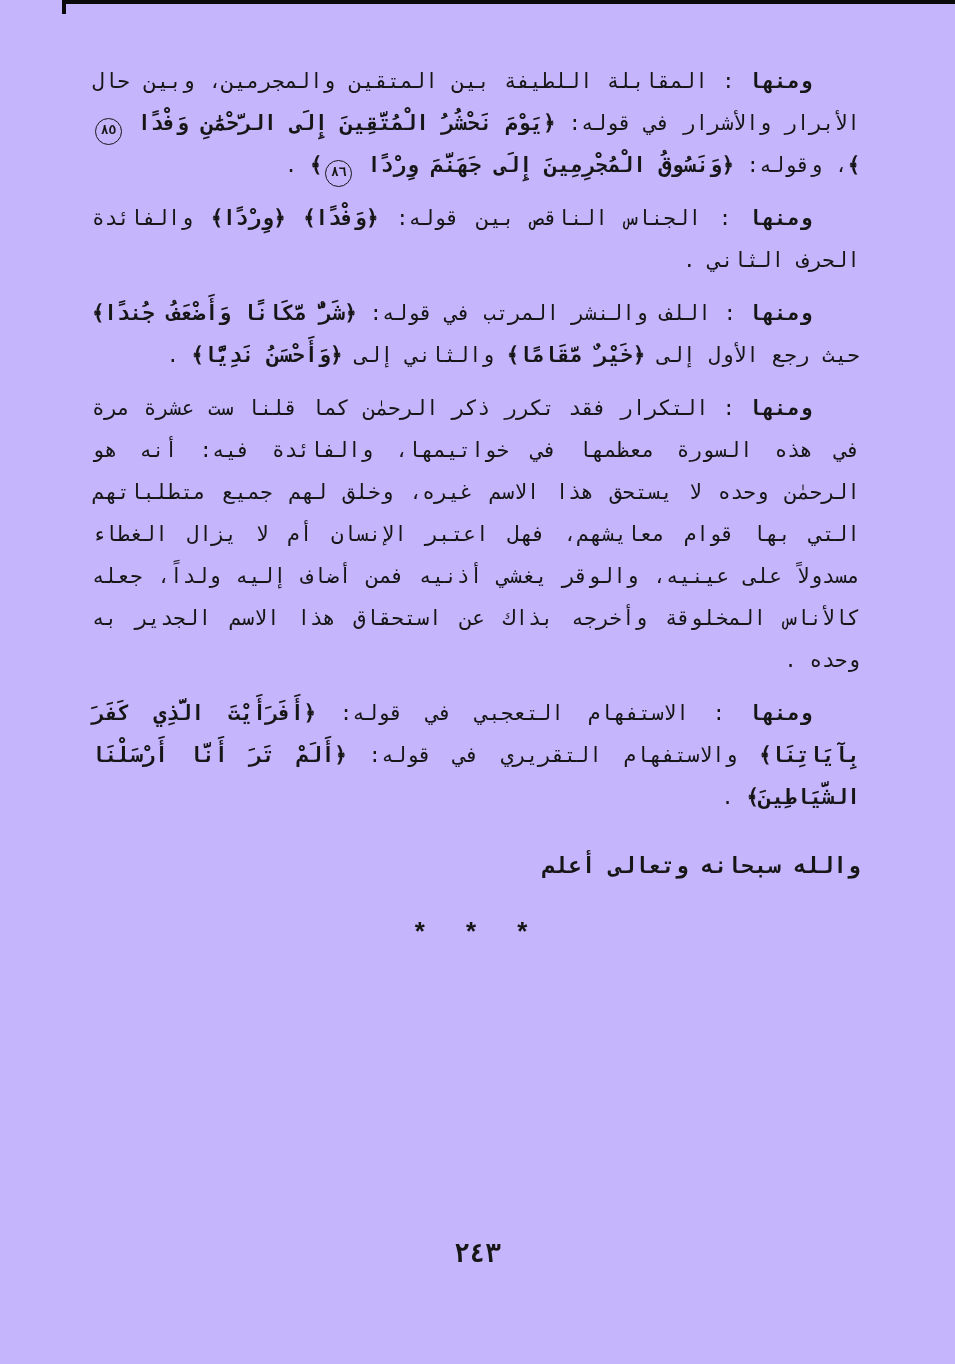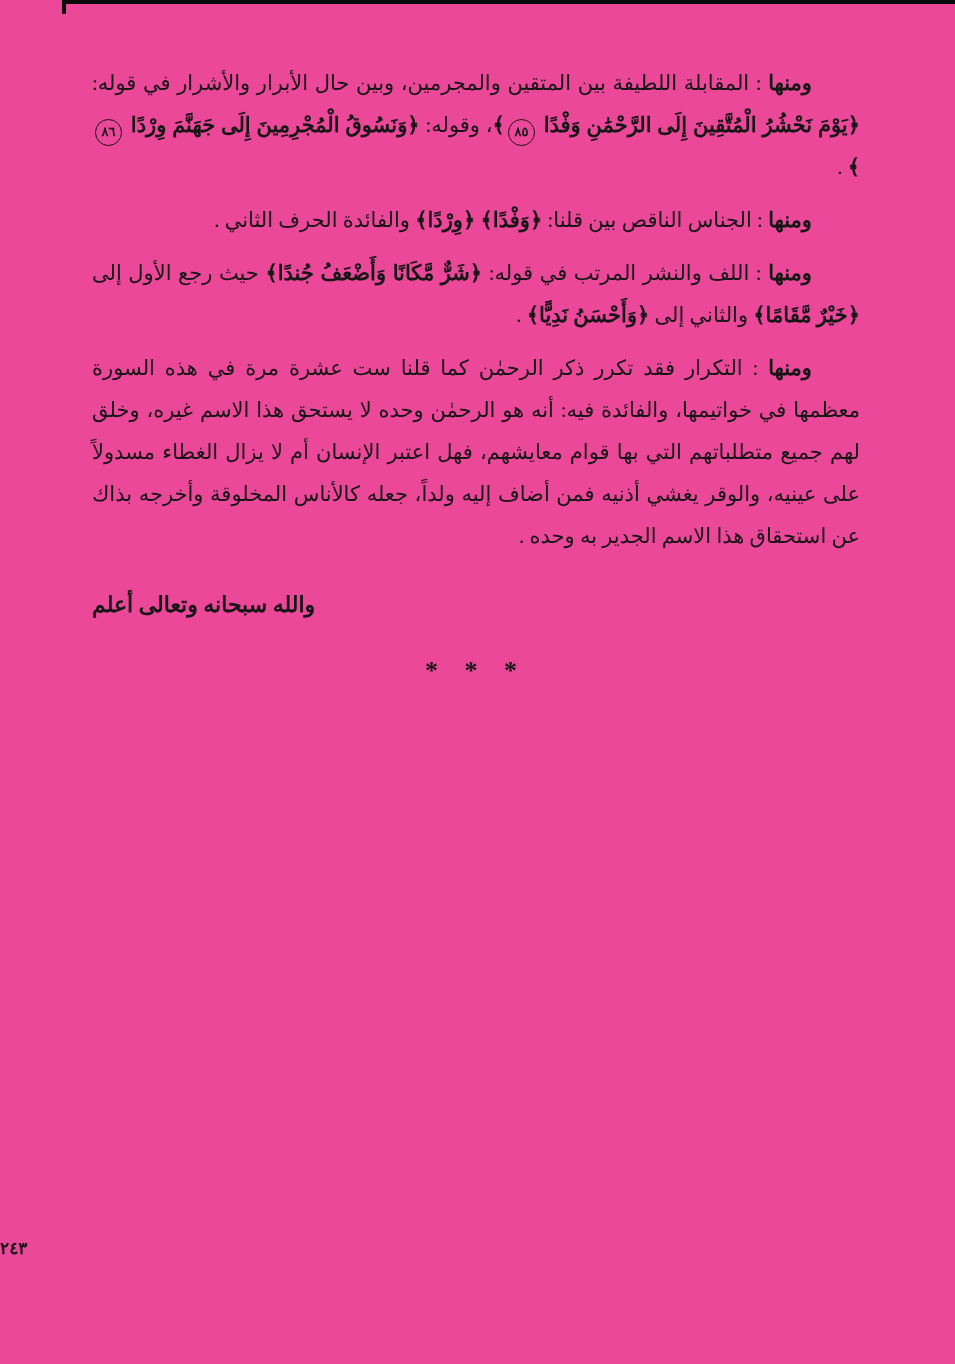--- a/index.html
+++ b/index.html
@@ -4,23 +4,23 @@
 <style>
   html, body {
     margin: 0;
     padding: 0;
     background: #fbfaf4;
   }
   .page {
     position: relative;
     width: 955px;
     height: 1364px;
-    background: #ec4899;
+    background: #c4b5fd;
     overflow: hidden;
-    font-family: Liberation Serif, serif;
+    font-family: Liberation Mono, monospace;
     color: #161616;
   }
   
   .scan-line-top {
     position: absolute;
     top: 0;
     left: 62px;
     right: 0;
     height: 4px;
     background: #0a0a0a;
@@ -61,56 +61,57 @@
     border-radius: 50%;
     line-height: 24px;
     text-align: center;
     font-size: 13px;
     font-weight: 700;
     margin: 0 3px;
     text-indent: 0;
     vertical-align: -4px;
   }
   .closing {
-    text-align: left;
+    text-align: right;
     font-weight: 700;
     font-size: 22px;
     margin: 26px 0 0 0;
     text-indent: 0;
   }
   .separator {
     text-align: center;
     font-weight: 700;
     font-size: 26px;
     letter-spacing: 10px;
     margin: 18px 0 0 0;
     text-indent: 0;
   }
   .page-number {
     position: absolute;
     top: 1238px;
     left: 0;
     right: 0;
-    text-align: left;
-    font-size: 17px;
+    text-align: center;
+    font-size: 26px;
     font-weight: 700;
   }
 </style>
 </head>
 <body>
 
 <div class="page">
   <div class="scan-line-top"></div>
   <div class="scan-tick-left"></div>
 
   <div class="content">
     <div>
         <p class="para"><span class="seg-lead">ومنها</span><span class="seg-text"> : المقابلة اللطيفة بين المتقين والمجرمين، وبين حال الأبرار والأشرار في قوله: </span><span class="seg-quran">﴿يَوْمَ نَحْشُرُ الْمُتَّقِينَ إِلَى الرَّحْمَٰنِ وَفْدًا </span><span class="seg-ayah">٨٥</span><span class="seg-quran">﴾</span><span class="seg-text">، وقوله: </span><span class="seg-quran">﴿وَنَسُوقُ الْمُجْرِمِينَ إِلَى جَهَنَّمَ وِرْدًا </span><span class="seg-ayah">٨٦</span><span class="seg-quran">﴾</span><span class="seg-text"> .</span></p>
-        <p class="para"><span class="seg-lead">ومنها</span><span class="seg-text"> : الجناس الناقص بين قلنا: </span><span class="seg-quran">﴿وَفْدًا﴾</span><span class="seg-text"> </span><span class="seg-quran">﴿وِرْدًا﴾</span><span class="seg-text"> والفائدة الحرف الثاني .</span></p>
+        <p class="para"><span class="seg-lead">ومنها</span><span class="seg-text"> : الجناس الناقص بين قوله: </span><span class="seg-quran">﴿وَفْدًا﴾</span><span class="seg-text"> </span><span class="seg-quran">﴿وِرْدًا﴾</span><span class="seg-text"> والفائدة الحرف الثاني .</span></p>
         <p class="para"><span class="seg-lead">ومنها</span><span class="seg-text"> : اللف والنشر المرتب في قوله: </span><span class="seg-quran">﴿شَرٌّ مَّكَانًا وَأَضْعَفُ جُندًا﴾</span><span class="seg-text"> حيث رجع الأول إلى </span><span class="seg-quran">﴿خَيْرٌ مَّقَامًا﴾</span><span class="seg-text"> والثاني إلى </span><span class="seg-quran">﴿وَأَحْسَنُ نَدِيًّا﴾</span><span class="seg-text"> .</span></p>
         <p class="para"><span class="seg-lead">ومنها</span><span class="seg-text"> : التكرار فقد تكرر ذكر الرحمٰن كما قلنا ست عشرة مرة في هذه السورة معظمها في خواتيمها، والفائدة فيه: أنه هو الرحمٰن وحده لا يستحق هذا الاسم غيره، وخلق لهم جميع متطلباتهم التي بها قوام معايشهم، فهل اعتبر الإنسان أم لا يزال الغطاء مسدولاً على عينيه، والوقر يغشي أذنيه فمن أضاف إليه ولداً، جعله كالأناس المخلوقة وأخرجه بذاك عن استحقاق هذا الاسم الجدير به وحده .</span></p>
+        <p class="para"><span class="seg-lead">ومنها</span><span class="seg-text"> : الاستفهام التعجبي في قوله: </span><span class="seg-quran">﴿أَفَرَأَيْتَ الَّذِي كَفَرَ بِآيَاتِنَا﴾</span><span class="seg-text"> والاستفهام التقريري في قوله: </span><span class="seg-quran">﴿أَلَمْ تَرَ أَنَّا أَرْسَلْنَا الشَّيَاطِينَ﴾</span><span class="seg-text"> .</span></p>
       </div>
     <p class="closing">والله سبحانه وتعالى أعلم</p>
     <p class="separator">* * *</p>
   </div>
 
   <div class="page-number">٢٤٣</div>
 </div>
 
 </body></html>

